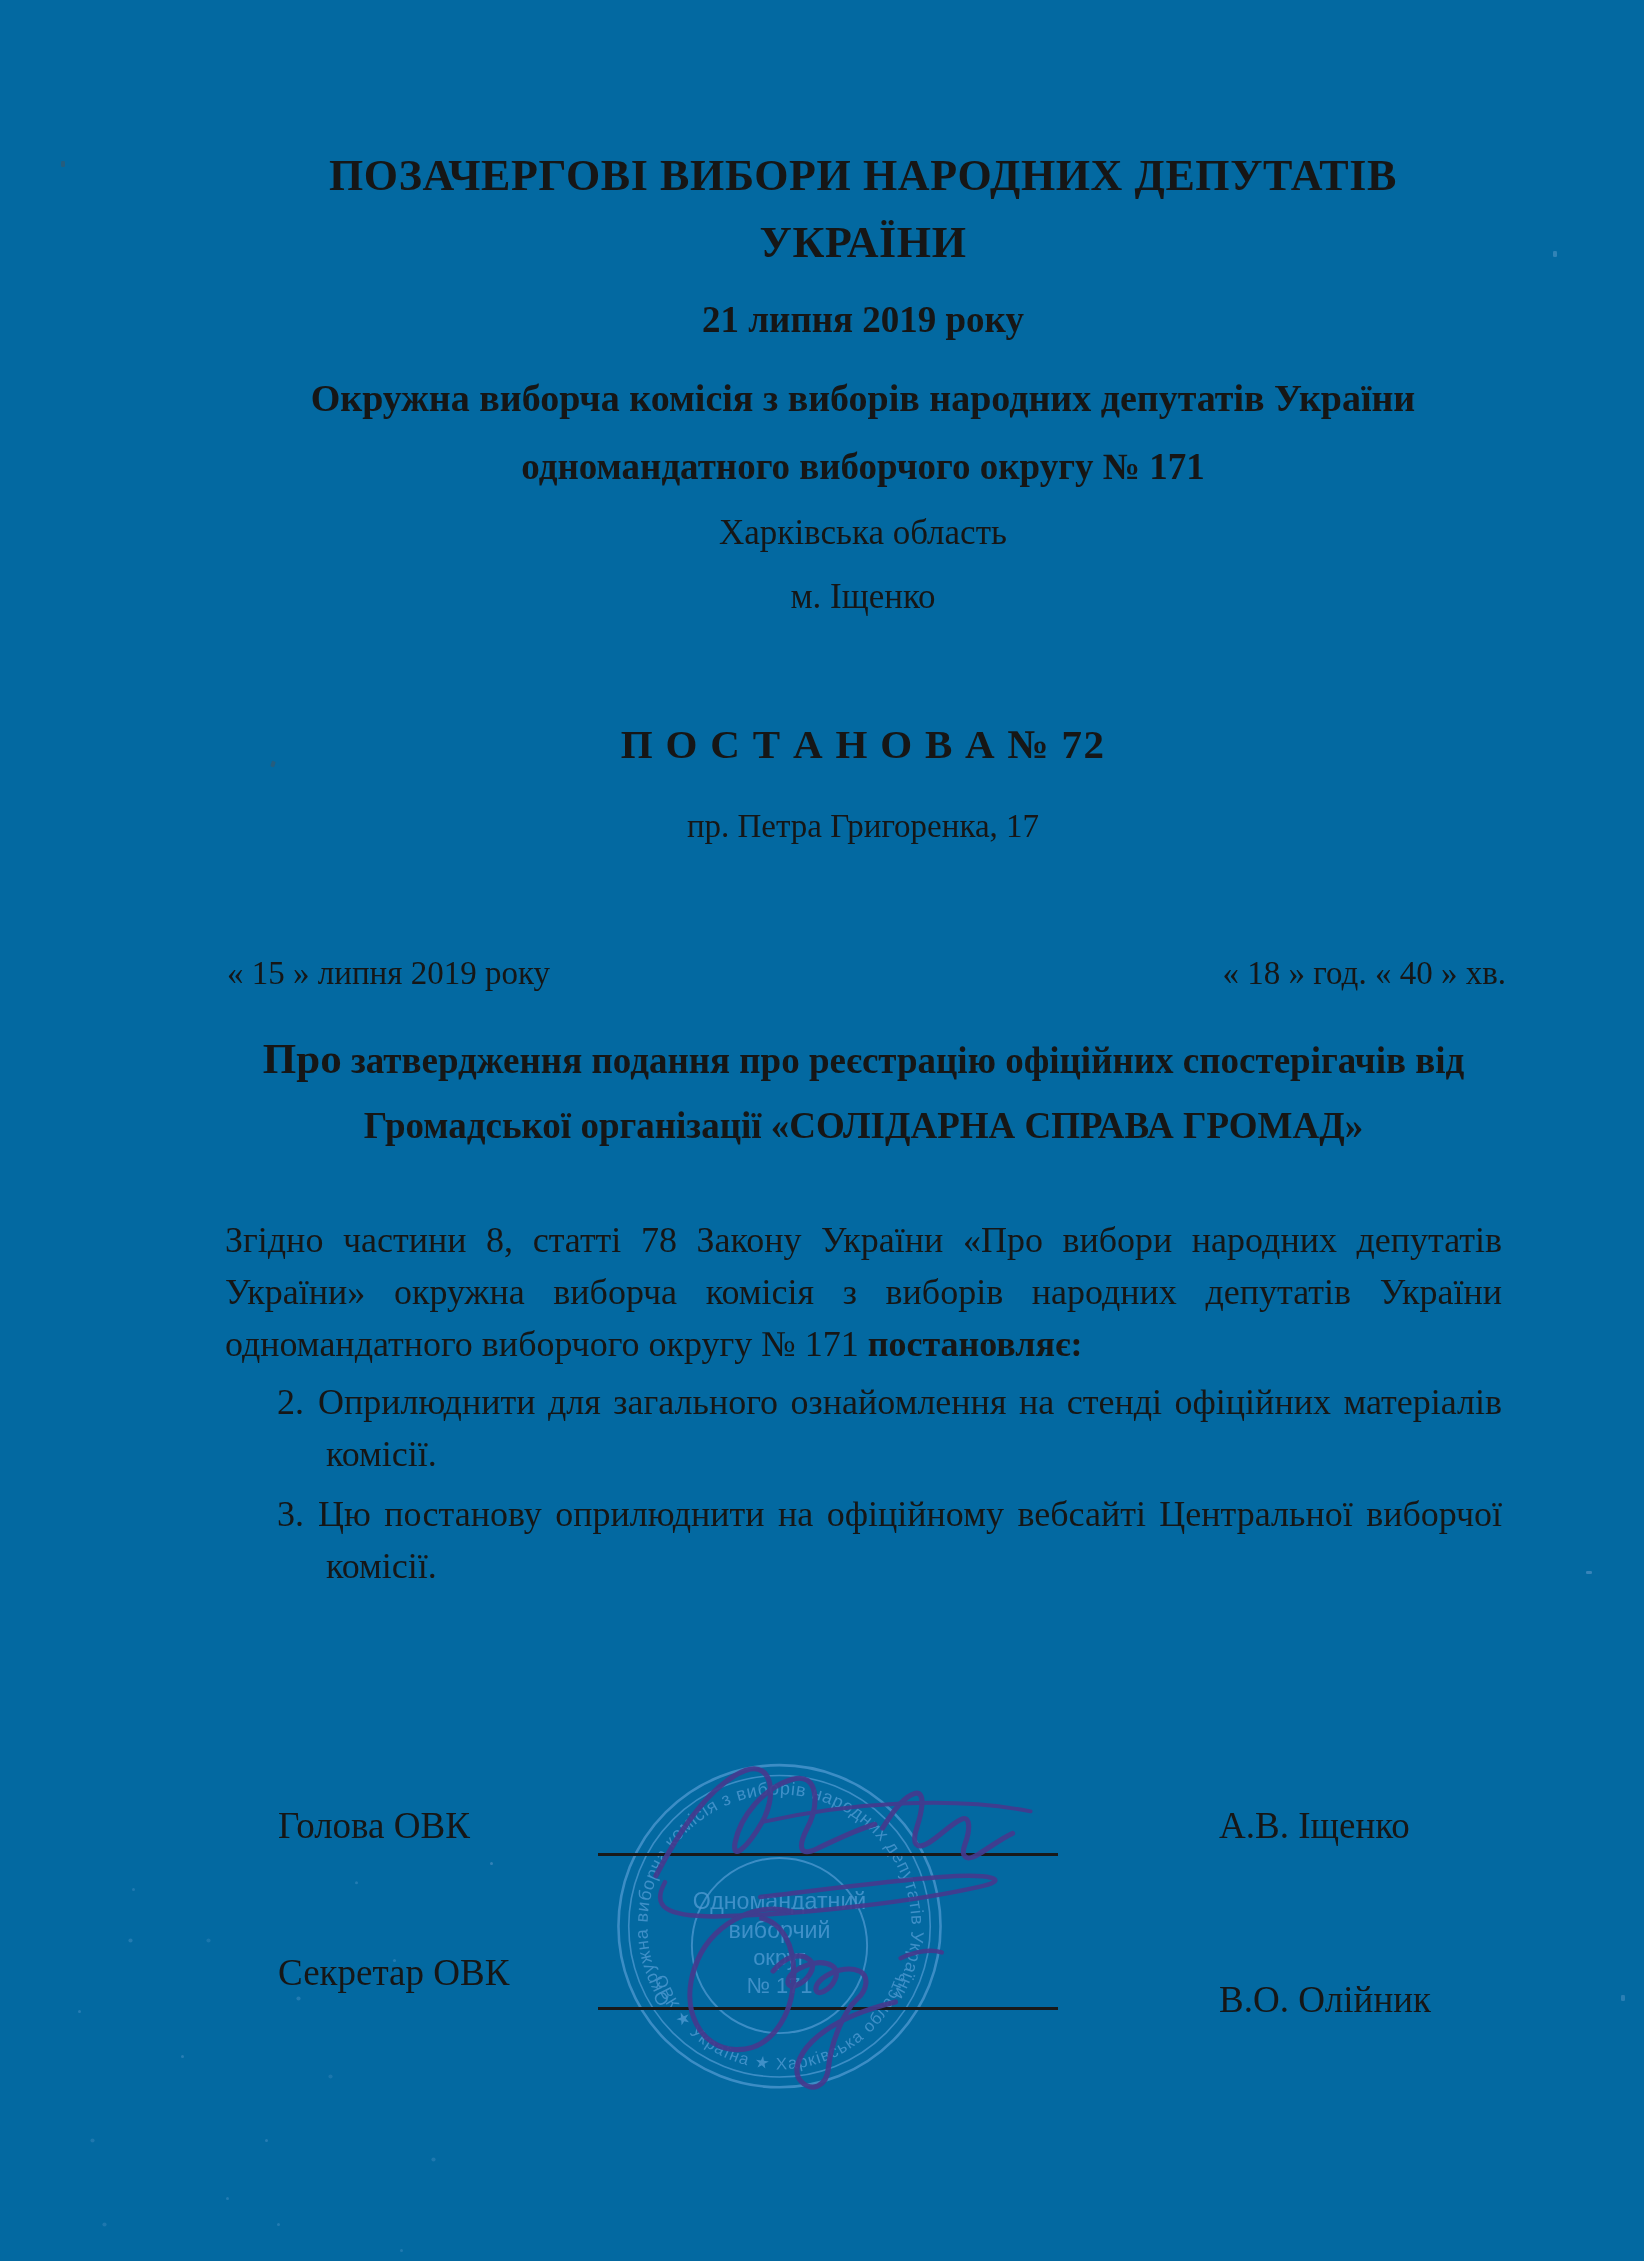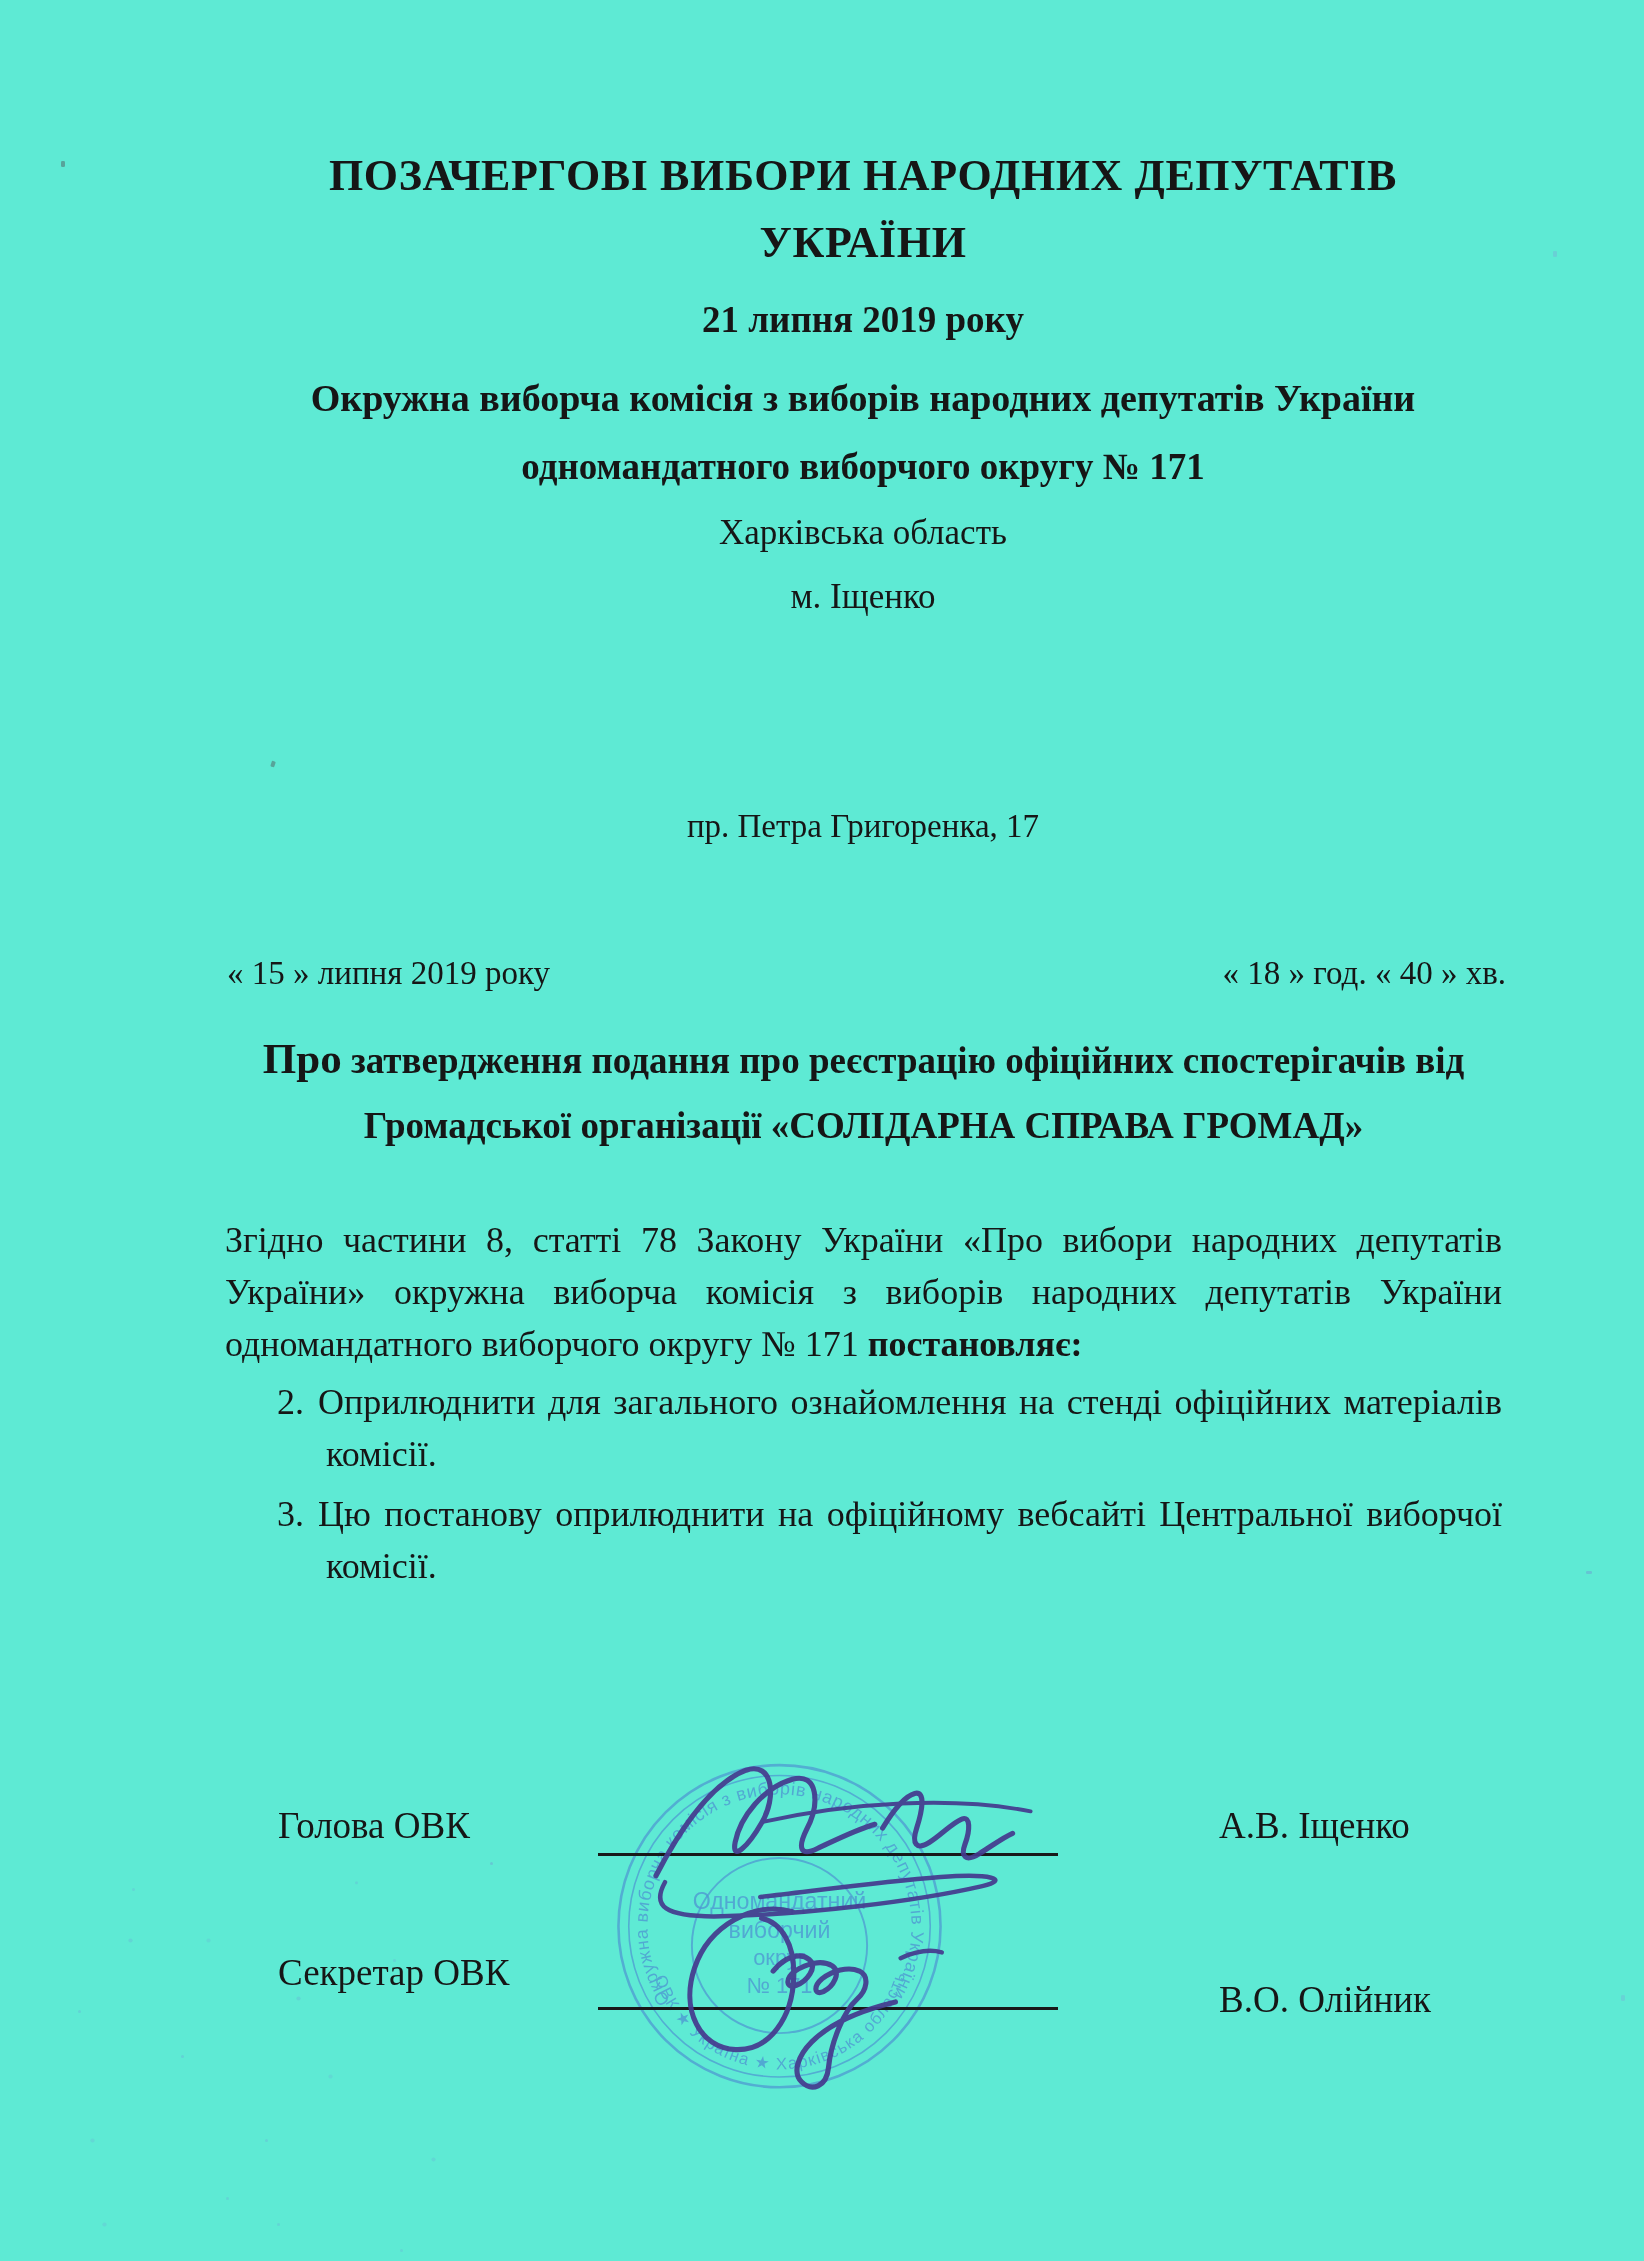--- a/index.html
+++ b/index.html
@@ -1,19 +1,19 @@
 <!DOCTYPE html>
 <html style="font-size:10.3px"><head>
 <meta charset="utf-8">
 <style>
   html,body{margin:0;padding:0;background:#e8e8e8;}
   .page{
     position:relative;
     width:1644px;height:2261px;
-    background:#5eead4;
+    background:#0369a1;
     overflow:hidden;
     font-family:"Liberation Serif","DejaVu Serif",serif;
     color:#161616;
   }
   .abs{position:absolute;}
   .center{text-align:center;}
   .b{font-weight:bold;}
 
   .title-block{top:142px;left:193px;width:1340px;font-size:44px;line-height:67px;font-weight:bold;letter-spacing:0.6px;}
   .election-date{top:298px;left:193px;width:1340px;font-size:37px;font-weight:bold;}
@@ -84,20 +84,21 @@
   <div class="abs title-block center">
     <div>ПОЗАЧЕРГОВІ ВИБОРИ НАРОДНИХ ДЕПУТАТІВ</div>
     <div>УКРАЇНИ</div>
   </div>
   <div class="abs election-date center">21 липня 2019 року</div>
   <div class="abs commission-1 center">Окружна  виборча  комісія з виборів народних депутатів України</div>
   <div class="abs commission-2 center">одномандатного виборчого округу № 171</div>
   <div class="abs region center">Харківська область</div>
   <div class="abs city center">м. Іщенко</div>
 
+  <div class="abs res-title center">П О С Т А Н О В А № 72</div>
   <div class="abs res-address center">пр. Петра Григоренка, 17</div>
 
   <div class="abs date-row">
     <span>«  15 » липня 2019 року</span>
     <span>« 18 » год. « 40 » хв.</span>
   </div>
 
   <div class="abs subject center">
     <div><span class="lead">Про</span><span> затвердження подання про реєстрацію офіційних спостерігачів від</span></div>
     <div>Громадської організації «СОЛІДАРНА СПРАВА ГРОМАД»</div>

